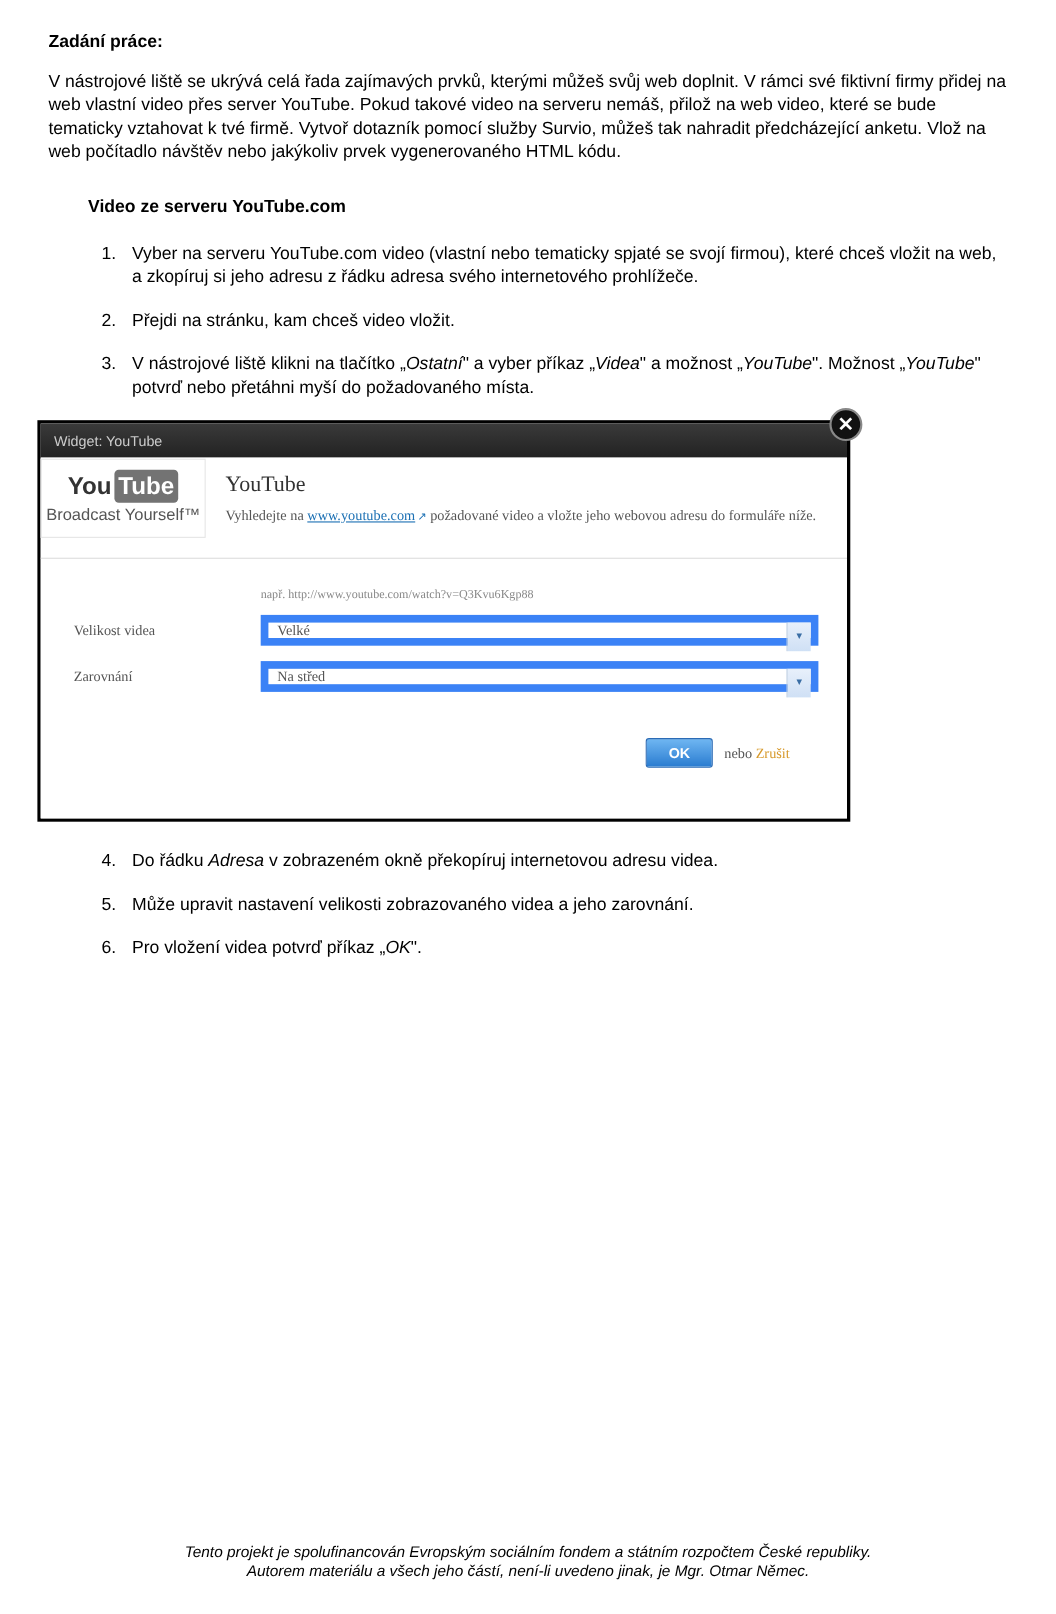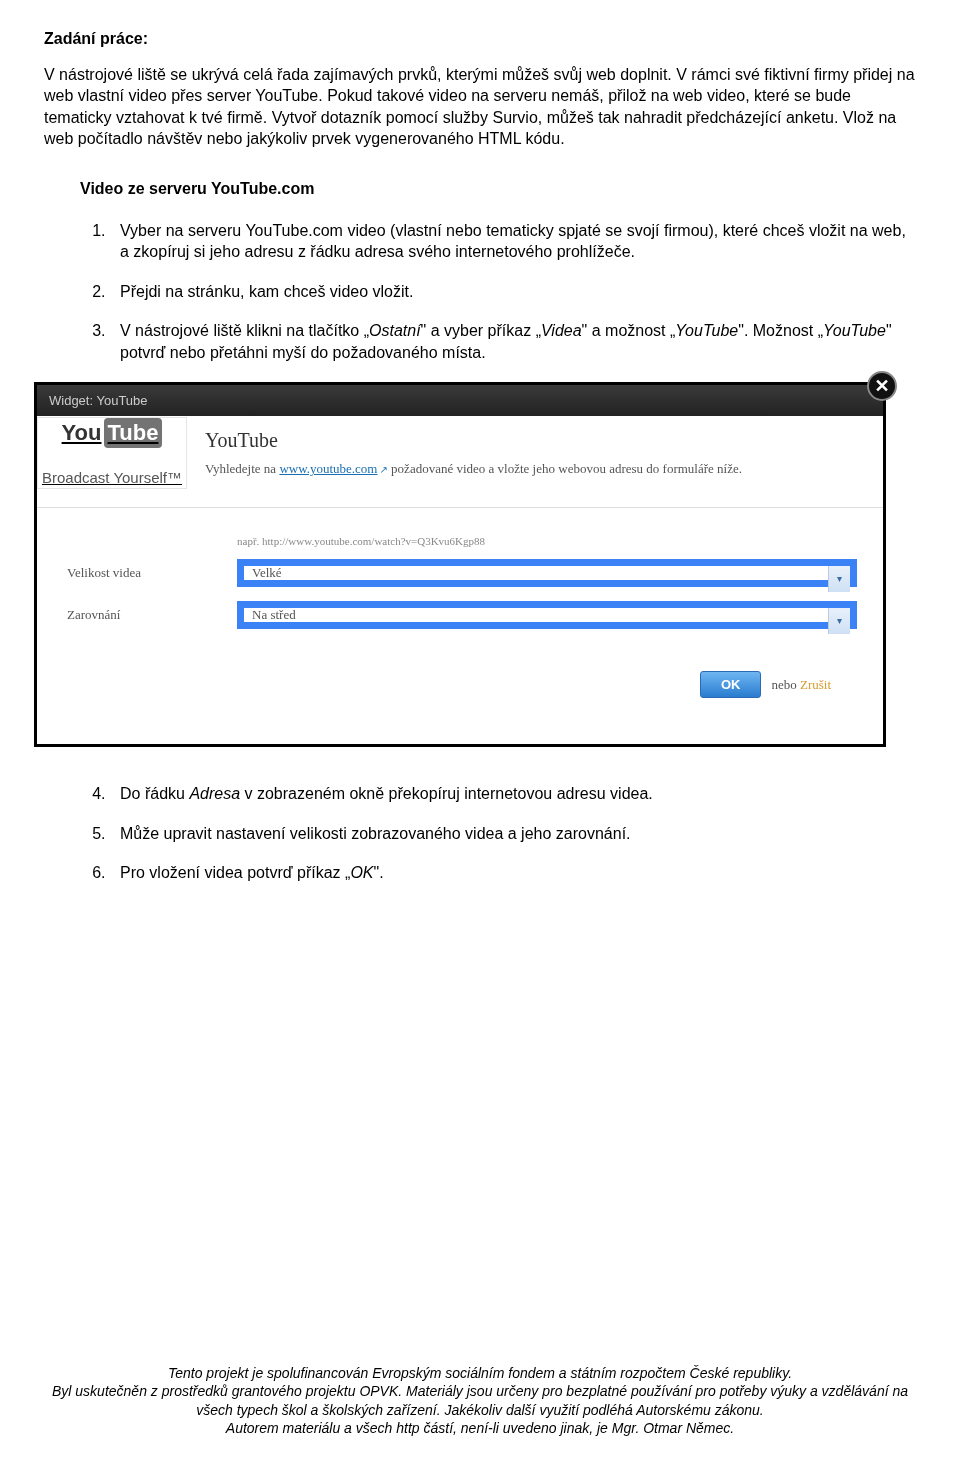--- a/index.html
+++ b/index.html
@@ -16,23 +16,23 @@
   }
   .heading { font-weight: bold; margin-bottom: 14px; }
   .para { margin-bottom: 22px; }
   .section-title { font-weight: bold; margin: 28px 0 20px 36px; }
   ol.steps { list-style: decimal; margin-left: 66px; }
   ol.steps li { margin-bottom: 18px; padding-left: 10px; }
   .italic { font-style: italic; }
 
   
   .widget-wrap {
-    margin: 10px 0 36px -10px;
+    margin: 10px 0 25px -10px;
     border: 3px solid #000;
-    width: 852px;
+    width: 739px;
   }
   .widget-titlebar {
     background: linear-gradient(#3a3a3a,#222222);
     color: #ccc;
     font-size: 13px;
     font-family: Tahoma, sans-serif;
     padding: 7px 12px;
     position: relative;
   }
   .close-badge {
@@ -53,23 +53,22 @@
     display: flex;
     border-bottom: 1px solid #ddd;
     padding: 1px 10px 18px 0;
     align-items: flex-start;
   }
   .yt-logo-box {
     width: 150px; height: 72px;
     border: 1px solid #e5e5e5;
     background: #fff;
     display: flex; flex-direction: column;
-    align-items: center; justify-content: space-between;
+    align-items: center; justify-content: center;
     margin-right: 18px;
-    text-decoration: underline;
   }
   .yt-logo-line1 { font-family: Arial; font-weight: bold; font-size: 22px; color:#333; display:flex; align-items:center;}
   .yt-tube { background:#737373; color:#fff; padding:0 4px; border-radius:4px; margin-left:2px;}
   .yt-slogan { font-size: 15px; color:#555; margin-top:2px;}
   .yt-hdr-text { font-family: Tahoma; font-size: 13px; color:#555; padding-top:10px;}
   .yt-hdr-title { font-size: 20px; color:#333; font-weight:normal; margin-bottom:6px;}
   .yt-link { color:#1a6fb3; text-decoration: underline;}
   .ext-icon { font-size: 10px; color:#1a6fb3; margin-left:2px;}
   .form-area { padding: 22px 26px 18px 30px; font-family: Tahoma; font-size:13px; color:#555;}
   .form-row { display:flex; align-items:center; margin-bottom: 14px;}
@@ -186,15 +185,14 @@
     <span>Do řádku </span><span class="italic">Adresa</span><span> v zobrazeném okně překopíruj internetovou adresu videa.</span>
   </li>
   <li>Může upravit nastavení velikosti zobrazovaného videa a jeho zarovnání.</li>
   <li>
     <span>Pro vložení videa potvrď příkaz „</span><span class="italic">OK</span><span>".</span>
   </li>
 </ol>
 
 <div class="footer">
   <div>Tento projekt je spolufinancován Evropským sociálním fondem a státním rozpočtem České republiky.</div>
-  <div>Byl uskutečněn z prostředků grantového projektu OPVK. Materiály jsou určeny pro bezplatné používání pro potřeby výuky a vzdělávání na všech typech škol a školských zařízení. Jakékoliv další využití podléhá Autorskému zákonu.</div>
-  <div>Autorem materiálu a všech http částí, není-li uvedeno jinak, je Mgr. Otmar Němec.</div>
+  <div>Autorem materiálu a všech jeho částí, není-li uvedeno jinak, je Mgr. Otmar Němec.</div>
 </div>
 
 </body></html>

